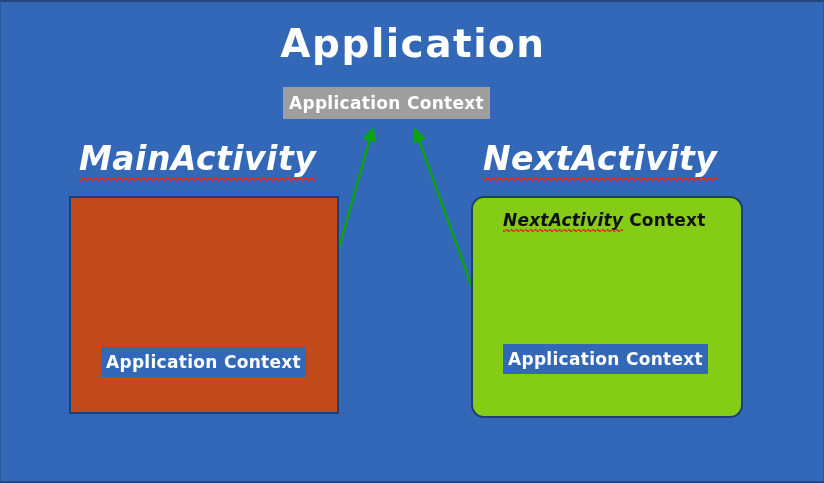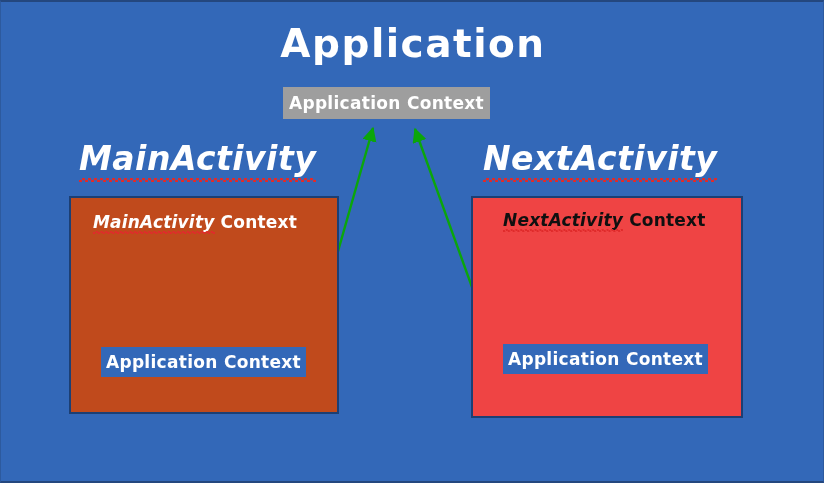--- a/index.html
+++ b/index.html
@@ -124,21 +124,22 @@
     top: 194px;
     width: 270px;
     height: 218px;
     background: #c04a1c;
   }
   #next-activity-panel {
     left: 470px;
     top: 194px;
     width: 272px;
     height: 222px;
-    background: #ef4444;
+    background: #84cc16;
+    border-radius: 13px;
   }
 
   .panel-context-label {
     position: absolute;
     font-size: 17px;
     font-weight: bold;
     letter-spacing: 0.2px;
     white-space: nowrap;
   }
   #main-activity-context-label {
@@ -204,21 +205,20 @@
 
   <div id="main-activity-heading" class="activity-heading rounded">
     <span class="squiggle">MainActivity</span>
   </div>
 
   <div id="next-activity-heading" class="activity-heading rounded">
     <span class="squiggle">NextActivity</span>
   </div>
 
   <div id="main-activity-panel" class="activity-panel">
-    <div id="main-activity-context-label" class="panel-context-label rounded"><span class="squiggle squiggle-sm">MainActivity</span><span> Context</span></div>
 
     <div id="main-inner-context-chip" class="inner-context-chip rounded">
       <span>Application Context</span>
     </div>
   </div>
 
   <div id="next-activity-panel" class="activity-panel">
     <div id="next-activity-context-label" class="panel-context-label rounded"><span class="squiggle squiggle-sm">NextActivity</span><span> Context</span></div>
 
     <div id="next-inner-context-chip" class="inner-context-chip rounded">

